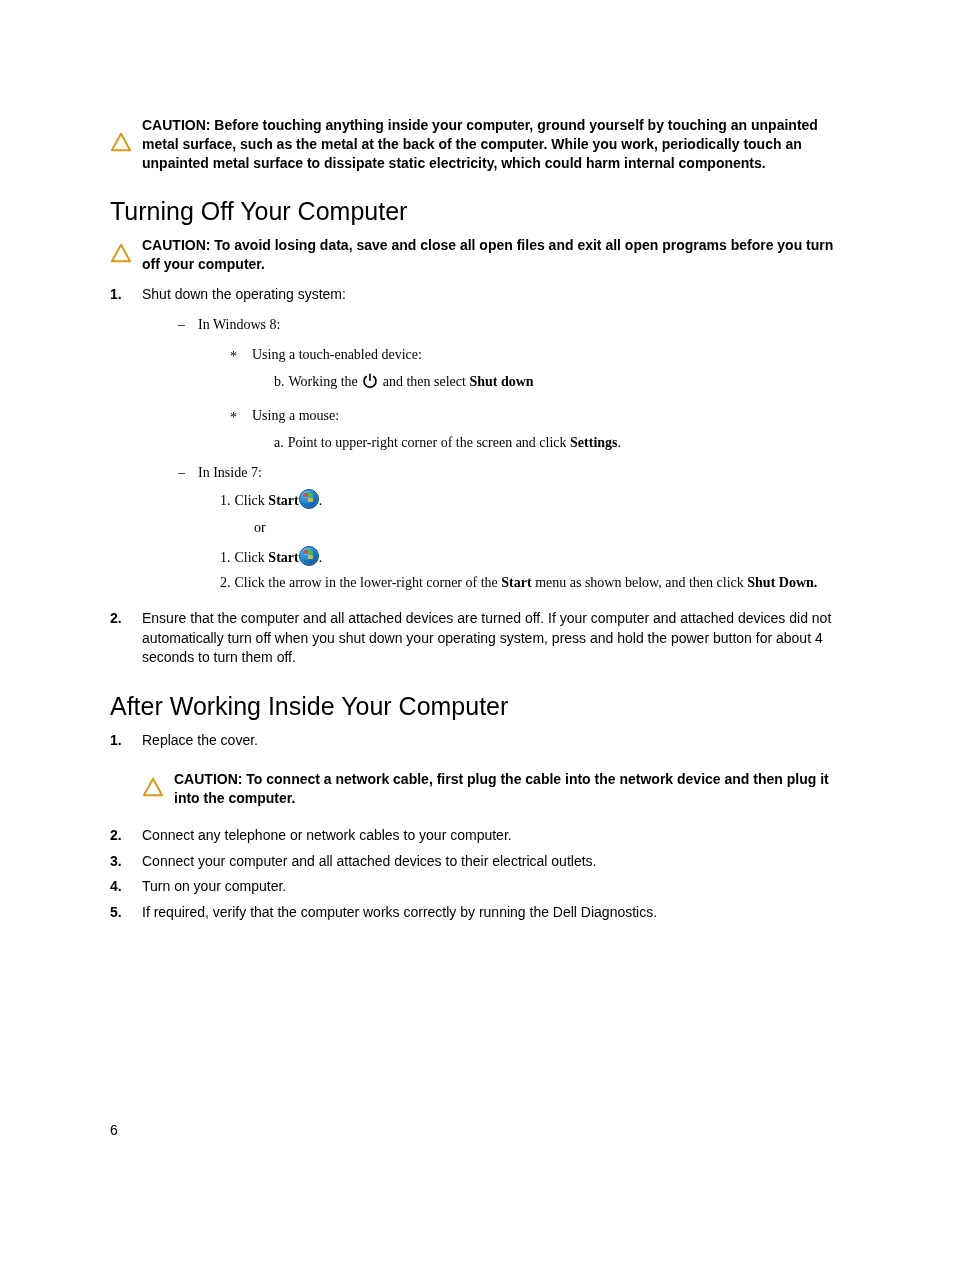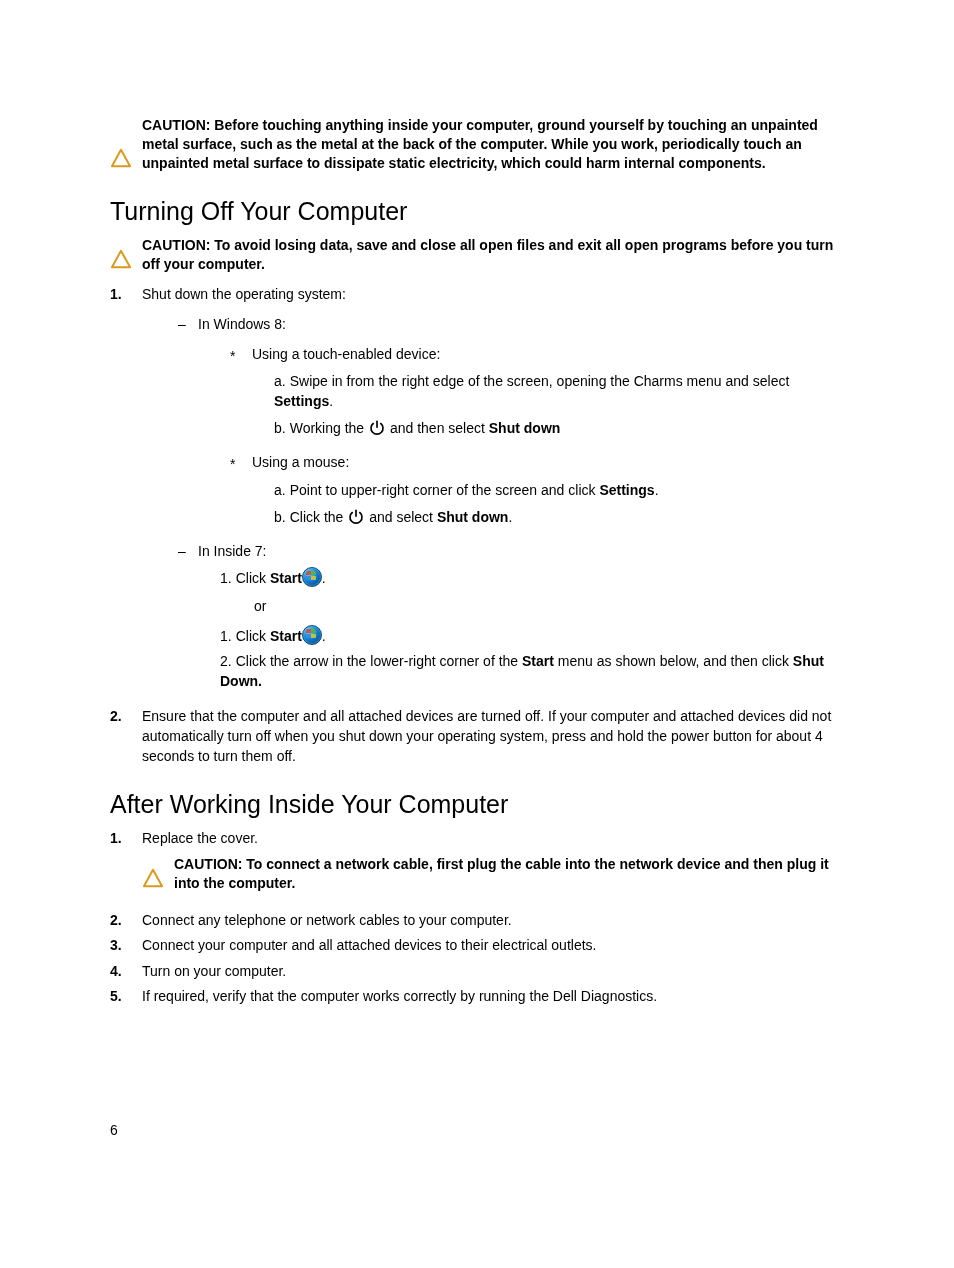--- a/index.html
+++ b/index.html
@@ -11,21 +11,21 @@
   }
   .page {
     width: 954px;
     min-height: 1268px;
     box-sizing: border-box;
     padding: 110px 110px 40px 110px;
     position: relative;
   }
   .caution-block {
     display: flex;
-    align-items: flex-end;
+    align-items: center;
     gap: 10px;
     font-size: 14px;
     font-weight: bold;
     line-height: 1.35;
     margin: 6px 0 12px 0;
   }
   .caution-icon {
     flex: 0 0 auto;
     margin-top: 1px;
   }
@@ -55,20 +55,21 @@
   }
   ul.dash {
     list-style: none;
     padding-left: 36px;
     margin: 8px 0;
   }
   ul.dash > li {
     position: relative;
     padding-left: 20px;
     margin: 10px 0;
+    font-family: Liberation Serif, serif;
   }
   ul.dash > li::before {
     content: "–";
     position: absolute;
     left: 0;
   }
   ul.star {
     list-style: none;
     padding-left: 32px;
     margin: 8px 0;
@@ -154,21 +155,21 @@
     border-right: 1px solid #222;
   }
   .shutdown-bar .seg:last-child { border-right: none; }
   .seg-power {
     width: 54px;
     background: linear-gradient(#a86b1a, #4e2f08);
   }
   .seg-lock  { width: 54px; background: linear-gradient(#4a4a4a,#1f1f1f); }
   .seg-arrow { width: 22px; background: linear-gradient(#4a4a4a,#1f1f1f); }
   .nested-caution {
-    margin-top: 6px;
+    margin-top: 20px;
   }
   .page-number {
     position: absolute;
     bottom: 130px;
     left: 110px;
     font-size: 14px;
   }
   b { font-weight: bold; }
 </style>
 </head>
@@ -205,51 +206,38 @@
         <ul class="dash">
 
           <li>
             <span>In Windows 8:</span>
 
             <ul class="star">
 
               <li>
                 <span>Using a touch-enabled device:</span>
                 <ol class="letter">
-                  <li>
-                    <span class="lm">a.</span><span>Swipe in from the right edge of the screen, opening the Charms menu and select </span><b>Settings</b><span>.</span>
-                  </li>
                   <li>
                     <span class="lm">b.</span><span>Working the </span>
                     <span class="power-icon">
                       <svg width="18" height="18" viewBox="0 0 24 24">
                           <path d="M12 3v8" stroke="#000" stroke-width="2.2" fill="none" stroke-linecap="round"></path>
                           <path d="M7 6a8 8 0 1 0 10 0" stroke="#000" stroke-width="2.2" fill="none" stroke-linecap="round"></path>
                         </svg>
                     </span>
                     <span> and then select </span><b>Shut down</b>
                   </li>
                 </ol>
               </li>
 
               <li>
                 <span>Using a mouse:</span>
                 <ol class="letter">
                   <li>
                     <span class="lm">a.</span><span>Point to upper-right corner of the screen and click </span><b>Settings</b><span>.</span>
-                  </li>
-                  <li>
-                    <span class="lm">b.</span><span>Click the </span>
-                    <span class="power-icon">
-                      <svg width="18" height="18" viewBox="0 0 24 24">
-                          <path d="M12 3v8" stroke="#000" stroke-width="2.2" fill="none" stroke-linecap="round"></path>
-                          <path d="M7 6a8 8 0 1 0 10 0" stroke="#000" stroke-width="2.2" fill="none" stroke-linecap="round"></path>
-                        </svg>
-                    </span>
-                    <span> and select </span><b>Shut down</b><span>.</span>
                   </li>
                 </ol>
               </li>
             </ul>
           </li>
 
           <li>
             <span>In Inside 7:</span>
 
             <ol class="inner-num">

